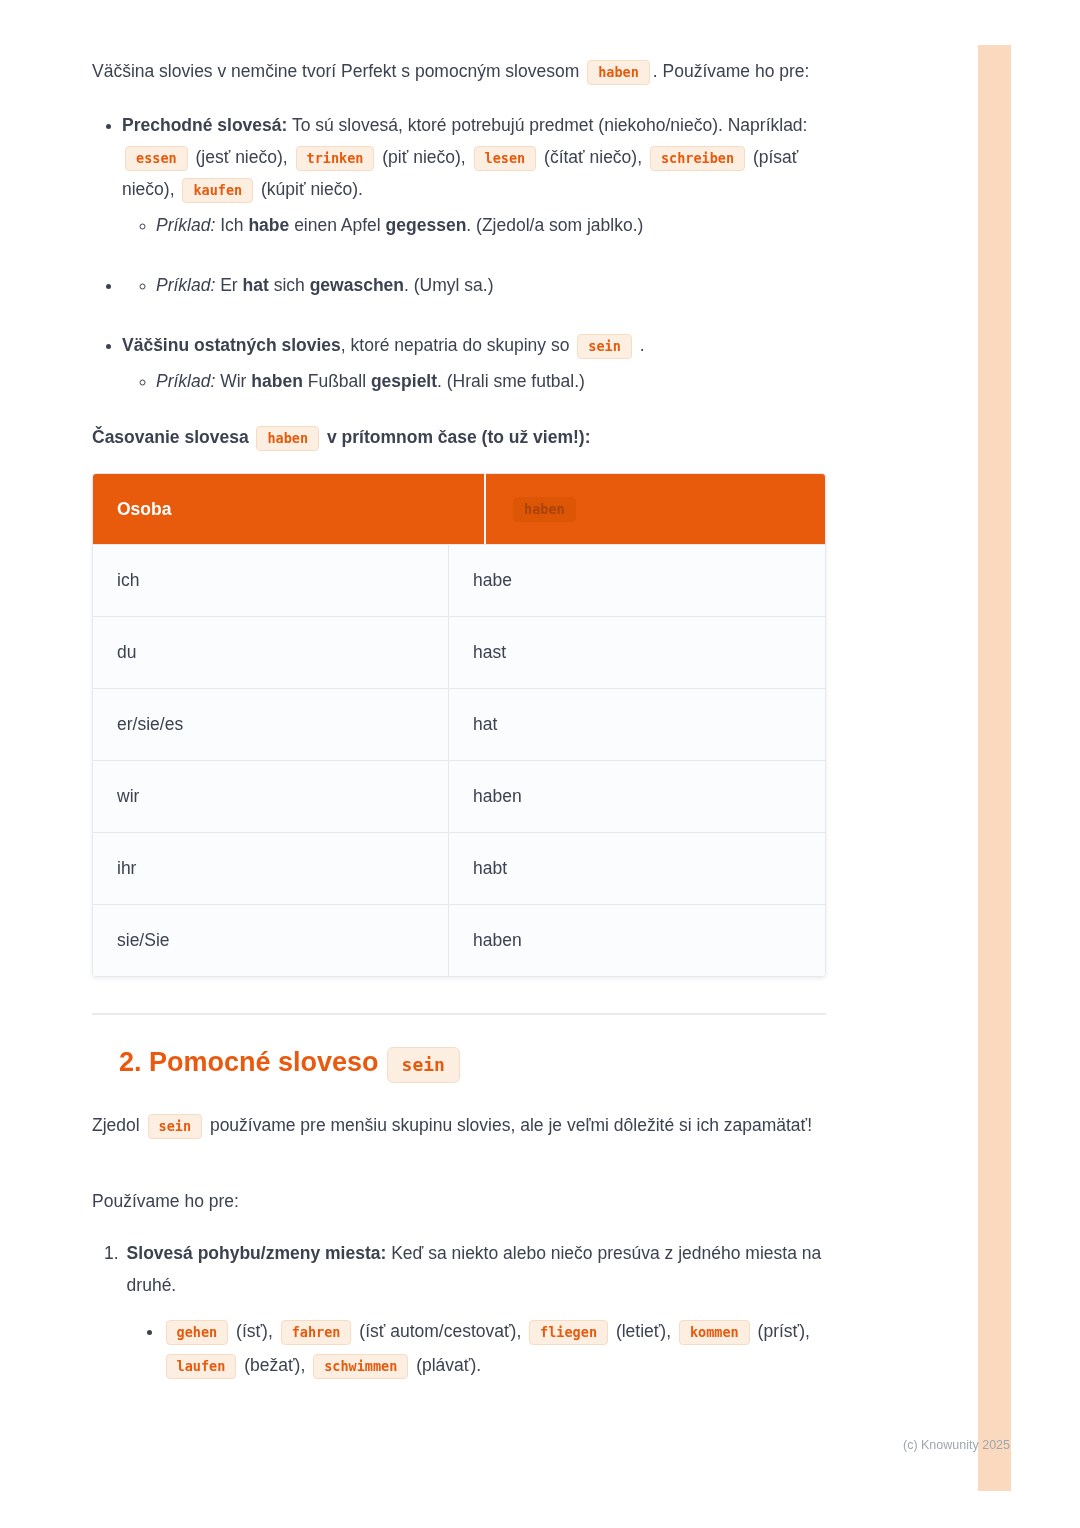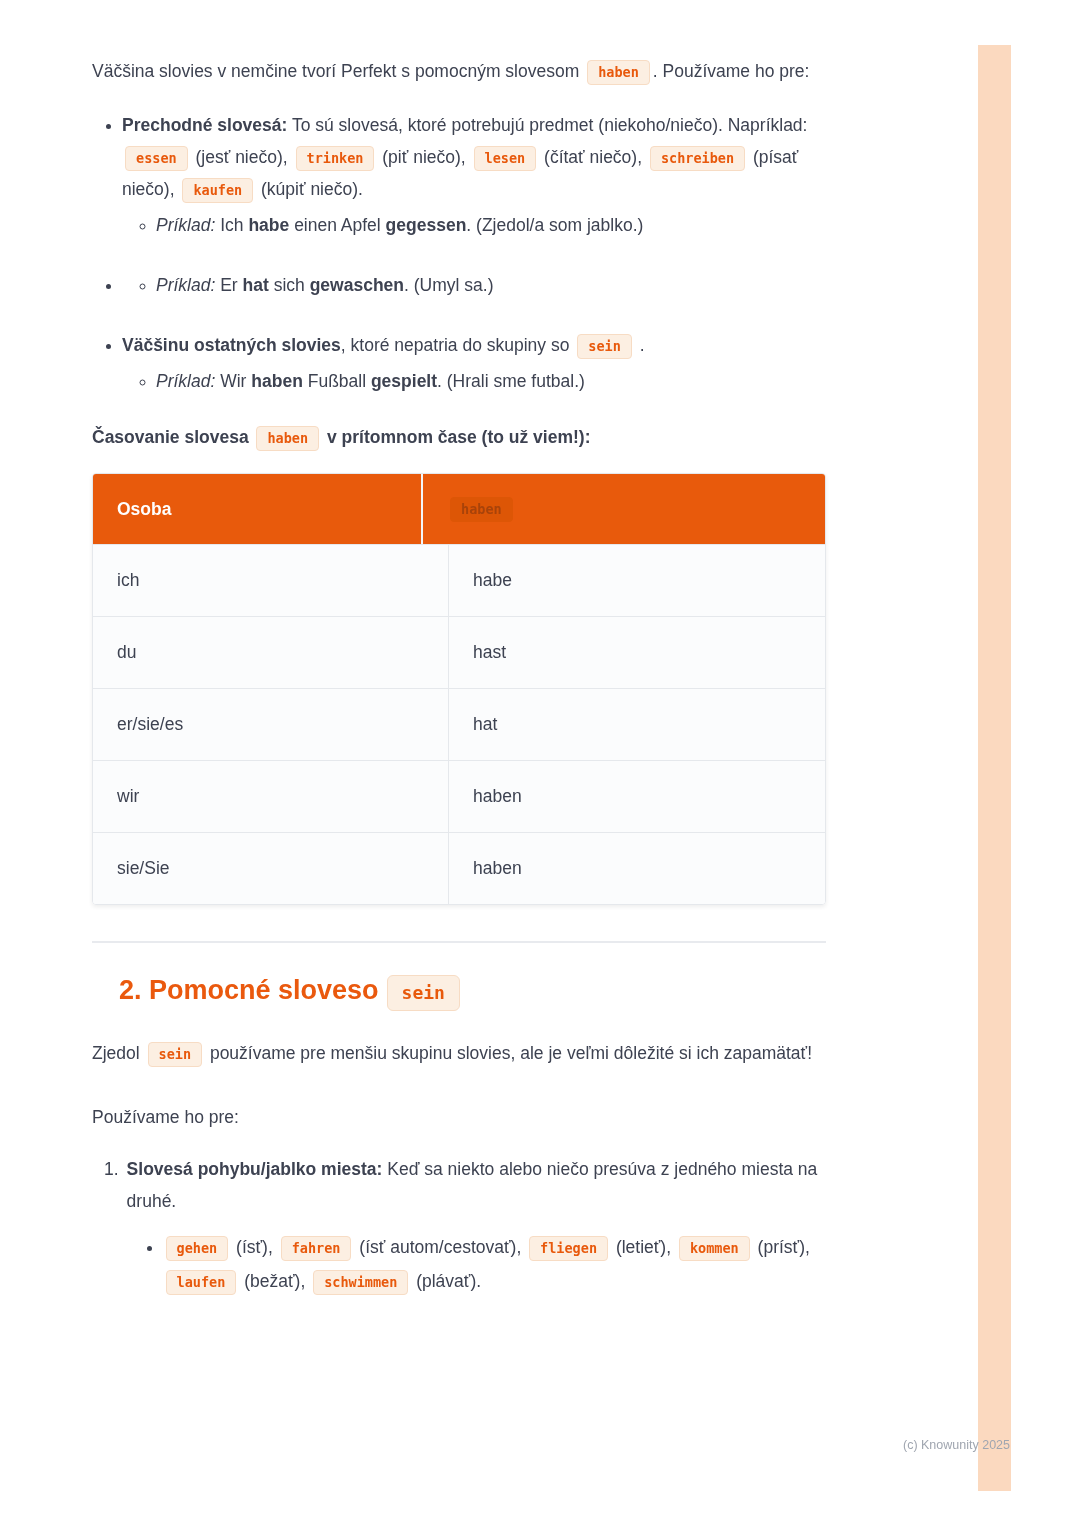--- a/index.html
+++ b/index.html
@@ -74,21 +74,21 @@
     background: #e85a0c;
     height: 70px;
     align-items: stretch;
   }
   .thcell {
     padding-left: 24px;
     display: flex;
     align-items: center;
   }
   .thcell-first {
-    width: 330px;
+    width: 393px;
     border-right: 2px solid #f4f6f8;
     color: #ffffff;
     font-weight: bold;
     font-size: 17.5px;
   }
   .thcell-rest { flex: 1; }
   .trow {
     display: flex;
     height: 72px;
     align-items: stretch;
@@ -112,21 +112,21 @@
   }
   .h2 {
     margin-top: 26px;
     color: #ea590e;
     font-size: 27px;
     font-weight: bold;
     line-height: 42px;
     margin-left: 27px;
   }
   .p1 { margin-top: 26px; }
-  .p2 { margin-top: 32px; }
+  .p2 { margin-top: 44px; }
   .nitem { display: flex; margin-top: 20px; }
   .nnum {
     font-size: 17.5px;
     line-height: 32px;
     margin-left: 12px;
     margin-right: 8px;
     white-space: nowrap;
   }
   .nbody { flex: 1; }
   ul.verbs { padding-left: 36px; list-style: disc; margin-top: 13px; }
@@ -198,38 +198,42 @@
           </div>
           <div class="trow">
             <div class="tcell tcell-first">er/sie/es</div>
             <div class="tcell tcell-rest">hat</div>
           </div>
           <div class="trow">
             <div class="tcell tcell-first">wir</div>
             <div class="tcell tcell-rest">haben</div>
           </div>
           <div class="trow">
+            <div class="tcell tcell-first">ihr</div>
+            <div class="tcell tcell-rest">habt</div>
+          </div>
+          <div class="trow">
             <div class="tcell tcell-first">sie/Sie</div>
             <div class="tcell tcell-rest">haben</div>
           </div>
         </div>
     </div>
 
     <hr class="divider">
 
     <h2 class="h2"><span class="b">2. Pomocné sloveso</span><span class="chip chip-lg">sein</span></h2>
 
     <p class="para p1"><span class="">Zjedol </span><span class="chip">sein</span><span class=""> používame pre menšiu skupinu slovies, ale je veľmi dôležité si ich zapamätať!</span></p>
 
     <p class="para p2">Používame ho pre:</p>
 
     <div class="nitem">
       <span class="nnum">1.</span>
       <div class="nbody">
-        <p class="para"><span class="b">Slovesá pohybu/jablko miesta:</span><span class=""> Keď sa niekto alebo niečo presúva z jedného miesta na druhé.</span></p>
+        <p class="para"><span class="b">Slovesá pohybu/zmeny miesta:</span><span class=""> Keď sa niekto alebo niečo presúva z jedného miesta na druhé.</span></p>
         <ul class="verbs">
           <li>
             <p class="para"><span class="chip">gehen</span><span class=""> (ísť), </span><span class="chip">fahren</span><span class=""> (ísť autom/cestovať), </span><span class="chip">fliegen</span><span class=""> (letieť), </span><span class="chip">kommen</span><span class=""> (prísť), </span><span class="chip">laufen</span><span class=""> (bežať), </span><span class="chip">schwimmen</span><span class=""> (plávať).</span></p>
           </li>
         </ul>
       </div>
     </div>
 
   </div>
 

